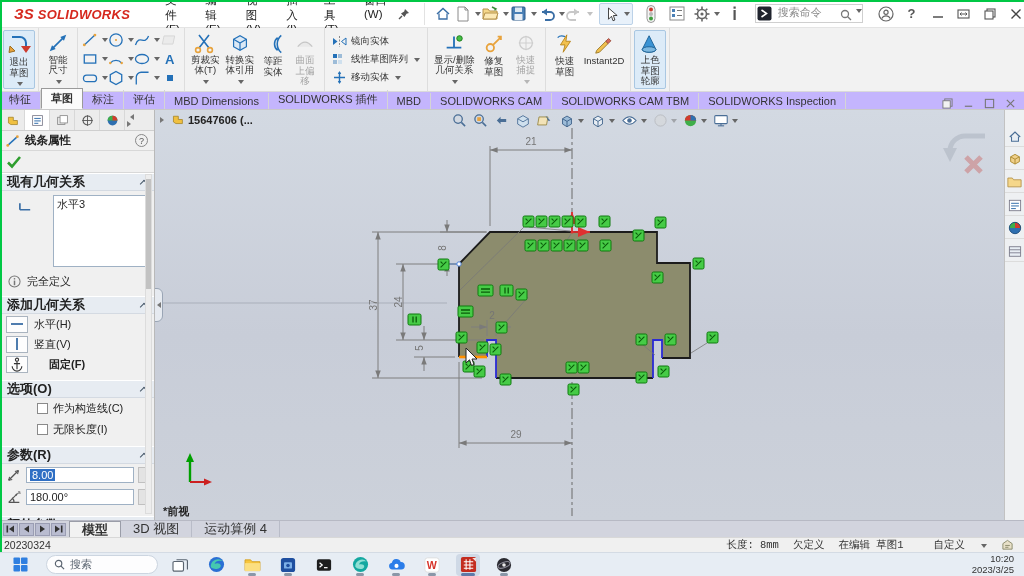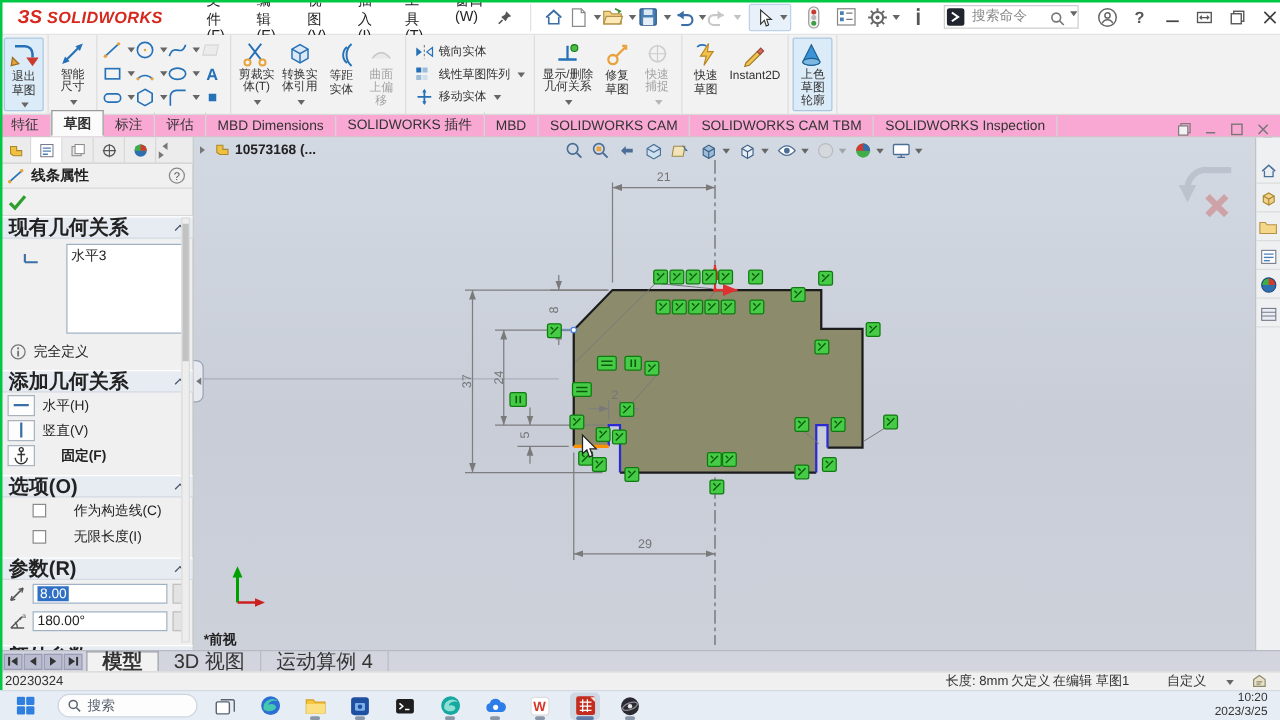--- a/index.html
+++ b/index.html
@@ -34,48 +34,48 @@
   .rbtn .rlb{font-size:9.5px;line-height:1.12;text-align:center;white-space:pre-line;color:#333;}
   .rbtn.pressed{background:#dcebf8;border:1px solid #a9c7e2;border-radius:2px;}
   .rbtn.disabled{opacity:.42;}
   .grid3{display:grid;grid-template-columns:repeat(3,26px) 22px;grid-template-rows:repeat(3,19px);align-items:center;}
   .gcell{display:flex;align-items:center;justify-content:center;gap:1px;}
   .stackcol{display:flex;flex-direction:column;justify-content:center;gap:1px;padding:0 4px;}
   .srow{display:flex;align-items:center;gap:4px;font-size:9.5px;color:#333;height:17px;}
   .rib-collapse{position:absolute;right:6px;top:74px;width:0;height:0;border:4px solid transparent;border-bottom:5px solid #555;}
 
   
-  .cmdtabs{position:absolute;left:0;top:92px;width:1024px;height:18px;background:#f9a8d4;display:flex;align-items:flex-end;border-bottom:1px solid #c9c9c9;}
+  .cmdtabs{position:absolute;left:0;top:92px;width:1024px;height:18px;background:#c4b5fd;display:flex;align-items:flex-end;border-bottom:1px solid #c9c9c9;}
   .ctab{padding:2px 9px;font-size:11px;color:#333;border-right:1px solid #d5d5d5;white-space:nowrap;}
   .ctab.active{background:#fbfbfb;border:1px solid #9a9a9a;border-bottom:1px solid #fbfbfb;font-weight:bold;}
   .docctl{margin-left:auto;display:flex;gap:10px;padding-right:8px;align-items:center;}
 
   
   .main{position:absolute;left:0;top:110px;width:1024px;height:410px;display:flex;}
   .panel{position:relative;width:155px;background:#f0f0f0;border-right:1px solid #b9b9b9;flex:none;}
   .ptabs{display:flex;height:21px;border-bottom:1px solid #cfcfcf;background:#ececec;align-items:stretch;}
   .ptab{width:25px;display:flex;align-items:center;justify-content:center;border-right:1px solid #d8d8d8;}
   .ptab.active{background:#fff;}
   .ptab-arrows{display:flex;flex-direction:column;justify-content:center;margin-left:2px;gap:1px;}
   .tri-r{width:0;height:0;border:3px solid transparent;border-left:4px solid #777;}
   .tri-l{width:0;height:0;border:3px solid transparent;border-right:4px solid #777;}
   .phdr{display:flex;align-items:center;height:20px;padding:0 6px;gap:5px;border-bottom:1px solid #d8d8d8;}
   .phdr .t{font-size:11.5px;font-weight:bold;}
   .help-circ{margin-left:auto;width:13px;height:13px;border:1px solid #888;border-radius:50%;font-size:9px;display:flex;align-items:center;justify-content:center;color:#555;}
   .okrow{height:22px;display:flex;align-items:center;padding-left:6px;border-bottom:1px solid #d8d8d8;}
-  .sec{display:flex;align-items:center;background:#e7ecf2;border-top:1px solid #fff;border-bottom:1px solid #d4dae2;height:18px;padding:0 7px;font-weight:bold;font-size:16px;color:#222;}
+  .sec{display:flex;align-items:center;background:#e7ecf2;border-top:1px solid #fff;border-bottom:1px solid #d4dae2;height:18px;padding:0 7px;font-weight:bold;font-size:13px;color:#222;}
   .chev{width:6px;height:6px;border-left:1.6px solid #456;border-bottom:1.6px solid #456;margin-left:auto;}
   .chev.up{transform:rotate(135deg);margin-top:3px;}
   .chev.dn{transform:rotate(-45deg);margin-top:-2px;}
   .relrow{display:flex;padding:4px 6px 2px 6px;gap:20px;margin-left:12px;}
   .listbox{flex:1;height:72px;background:#fff;border:1px solid #9fb1c4;font-size:11px;padding:1px 3px;}
   .inforow{display:flex;align-items:center;gap:6px;padding:5px 8px 7px 8px;font-size:11px;color:#222;}
   .addrow{display:flex;align-items:center;gap:6px;padding:1px 6px;height:20px;font-size:11px;}
   .addico{width:22px;height:17px;border:1px solid #aab4bf;background:#fdfdfd;display:flex;align-items:center;justify-content:center;flex:none;}
-  .cbrow{display:flex;align-items:center;gap:22px;padding:3px 6px 3px 26px;font-size:11px;}
+  .cbrow{display:flex;align-items:center;gap:5px;padding:3px 6px 3px 26px;font-size:11px;margin-left:11px;}
   .cb{width:11px;height:11px;border:1px solid #8a8a8a;background:#fff;flex:none;}
   .prow{display:flex;align-items:center;gap:4px;padding:3px 6px;height:22px;}
   .pfield{flex:1;height:16px;background:#fff;border:1px solid #9fb1c4;display:flex;align-items:center;font-size:11px;padding-left:3px;}
   .pfield .selv{background:#2f6fc4;color:#fff;padding:0 2px;text-align:center;}
   .spin{width:10px;height:16px;background:#e3e3e3;border:1px solid #c0c0c0;flex:none;}
   .pscroll{position:absolute;right:2px;top:64px;width:7px;height:340px;background:#ededed;border:1px solid #dcdcdc;}
   .pthumb{position:absolute;left:0;top:4px;width:5px;height:110px;background:#c2c2c2;}
 
   
   .viewport{position:relative;flex:1;background:linear-gradient(180deg,#d3d9e2 0%,#c8cdd8 55%,#ccd1da 100%);overflow:hidden;}
@@ -87,27 +87,27 @@
   .sketchsvg{position:absolute;left:0;top:0;width:849px;height:410px;}
 
   
   .taskpane{width:20px;background:#eef0f2;border-left:1px solid #c2c2c2;flex:none;display:flex;flex-direction:column;align-items:center;padding-top:16px;gap:2px;}
   .tpbtn{width:19px;height:21px;display:flex;align-items:center;justify-content:center;border-bottom:1px solid #dcdcdc;}
 
   
   .doctabs{position:absolute;left:0;top:520px;width:1024px;height:17px;background:#d2d4de;display:flex;align-items:stretch;border-top:1px solid #b7b9c4;}
   .navbtns{display:flex;align-items:center;gap:1px;padding:0 3px;}
   .navb{width:15px;height:13px;background:#b9bcd0;border:1px solid #9a9db3;display:flex;align-items:center;justify-content:center;}
-  .dtab{padding:1px 12px;font-size:16px;display:flex;align-items:center;border-right:1px solid #b9bcc8;color:#333;}
+  .dtab{padding:1px 12px;font-size:13px;display:flex;align-items:center;border-right:1px solid #b9bcc8;color:#333;}
   .dtab.active{background:#f2f2f2;font-weight:bold;border:1px solid #9a9da8;border-bottom:none;}
 
   
   .statusbar{position:absolute;left:0;top:537px;width:1024px;height:15px;background:#f0f0f0;border-top:1px solid #d8d8d8;display:flex;align-items:center;font-size:10.5px;color:#333;}
   .statusbar .left{padding-left:4px;}
-  .statusbar .mid{margin-left:auto;display:flex;gap:2px;padding-right:30px;}
+  .statusbar .mid{margin-left:auto;display:flex;gap:14px;padding-right:30px;font-family:Liberation Mono, monospace;}
   .statusbar .right{display:flex;gap:14px;align-items:center;padding-right:10px;}
 
   
   .taskbar{position:absolute;left:0;top:552px;width:1024px;height:24px;background:#e7edf4;border-top:1px solid #d4dbe4;display:flex;align-items:center;}
   .tbico{width:24px;height:22px;display:flex;align-items:center;justify-content:center;position:relative;margin:0 6px;}
   .tbico .run{position:absolute;bottom:0;left:8px;width:8px;height:2.5px;border-radius:2px;background:#8a97a8;}
   .tbico.active{background:#cfd9e6;border-radius:4px;}
   .tbico.active .run{width:14px;left:5px;background:#5f79a8;}
   .tbsearch{display:flex;align-items:center;gap:5px;width:112px;height:19px;border-radius:10px;background:#fdfdfe;border:1px solid #ccd5e0;margin-left:8px;padding-left:7px;color:#5a6470;}
   .clock{margin-left:auto;text-align:right;font-size:9.5px;line-height:1.15;color:#333;padding-right:10px;}
@@ -909,21 +909,21 @@
         </g>
       </svg>
 
       <div class="treeflyout">
         <span class="tri-r"></span>
         <span>
             <svg width="13" height="13" viewBox="0 0 16 16">
               <path d="M3 11 V4 h6 v4 h5 v5 H6 z" fill="#f0c040" stroke="#a8862a"></path>
             </svg>
           </span>
-        <span>10573168 (...</span>
+        <span>15647606 (...</span>
       </div>
 
       <div class="headsup">
         <span class="hico">
             <svg width="15" height="15" viewBox="0 0 16 16">
               <circle cx="6.5" cy="6.5" r="4.5" fill="none" stroke="#4a6e96" stroke-width="1.4"></circle>
               <line x1="10" y1="10" x2="14" y2="14" stroke="#4a6e96" stroke-width="1.6"></line>
             </svg>
           </span>
         <span class="hico">

